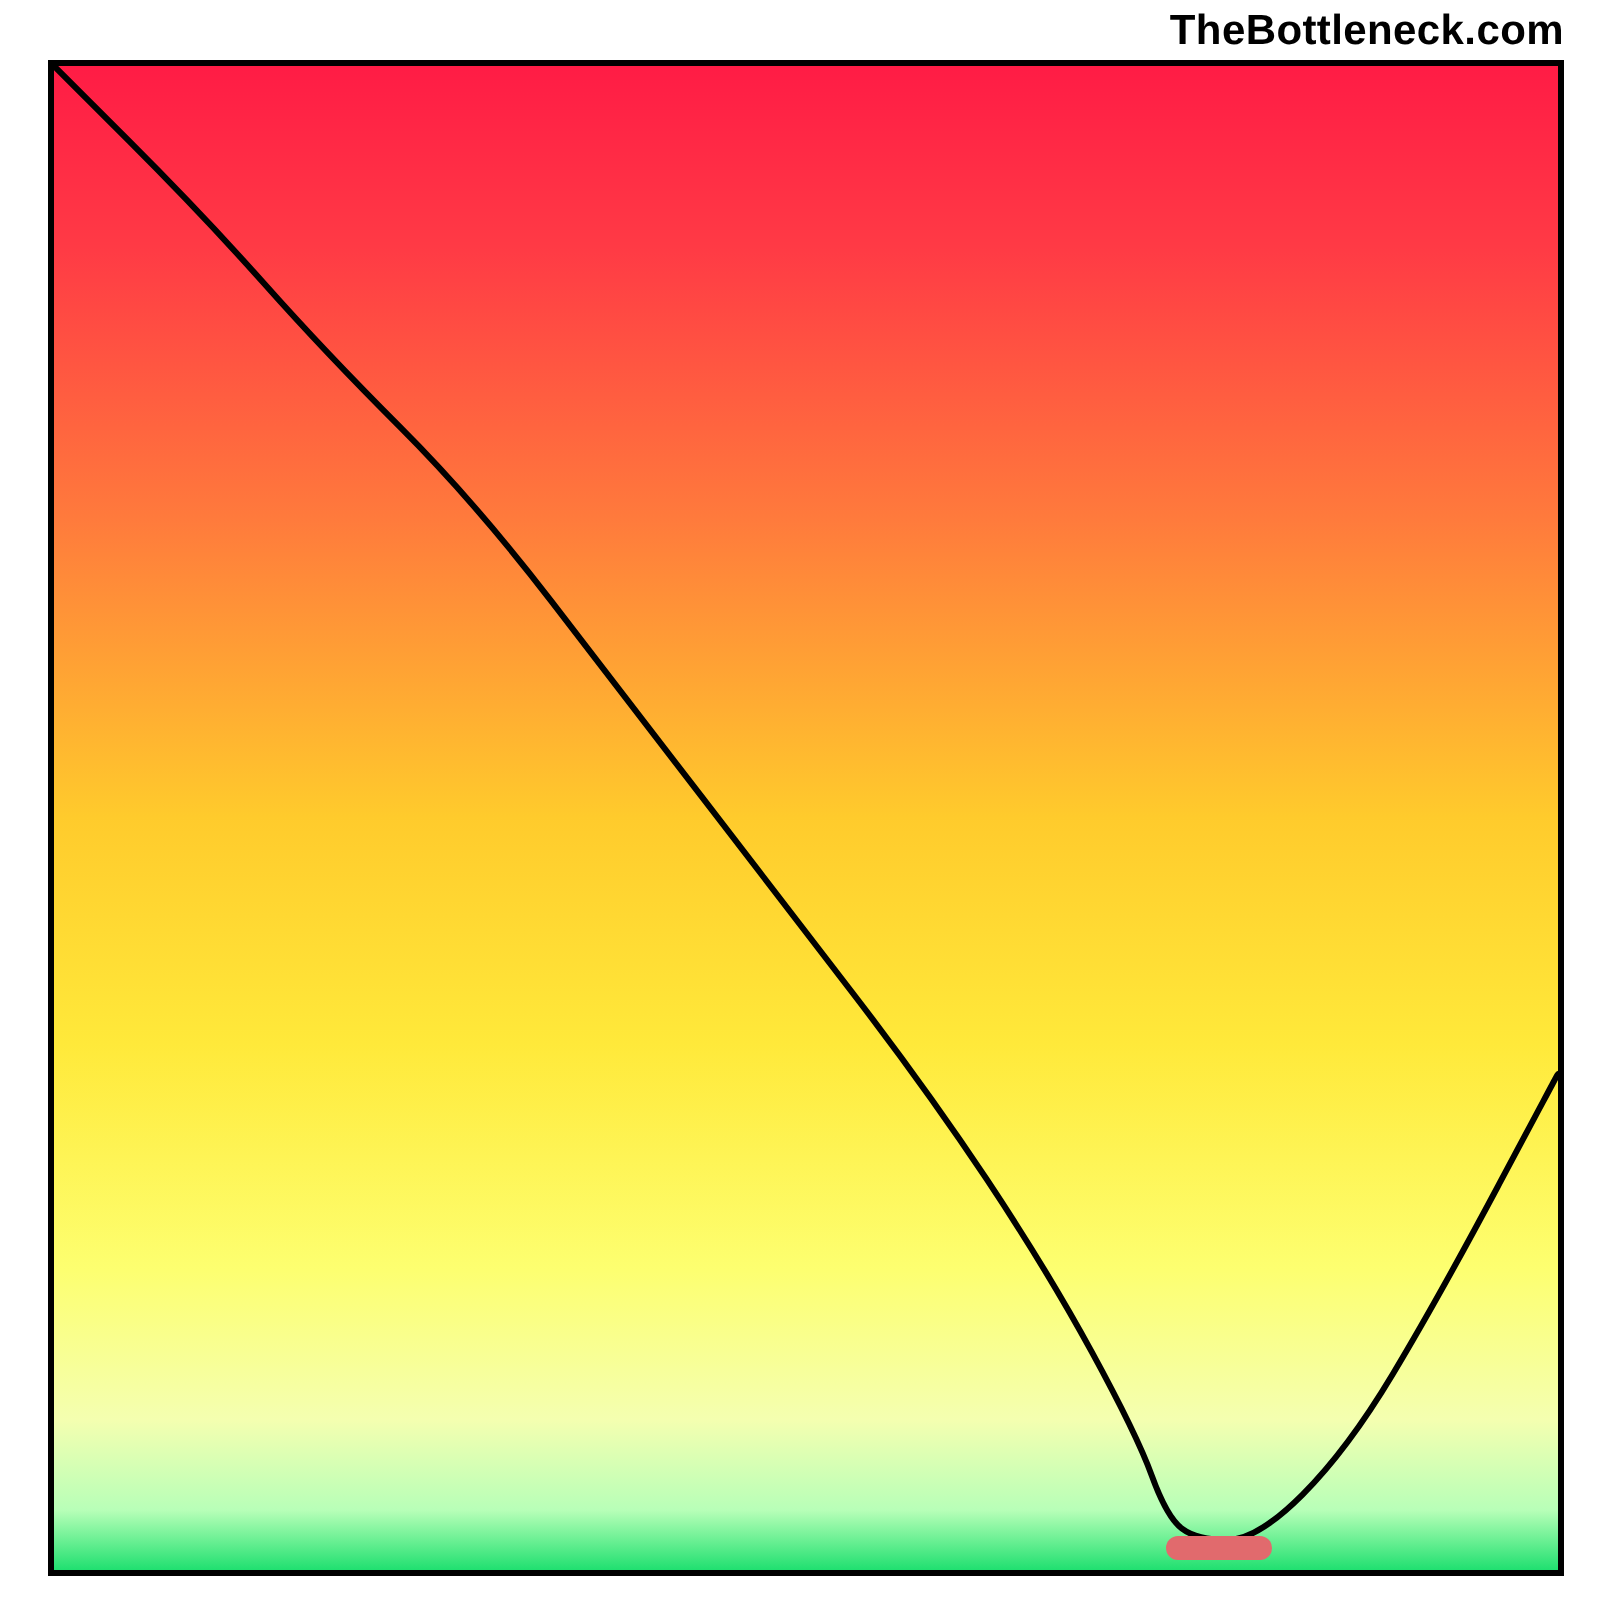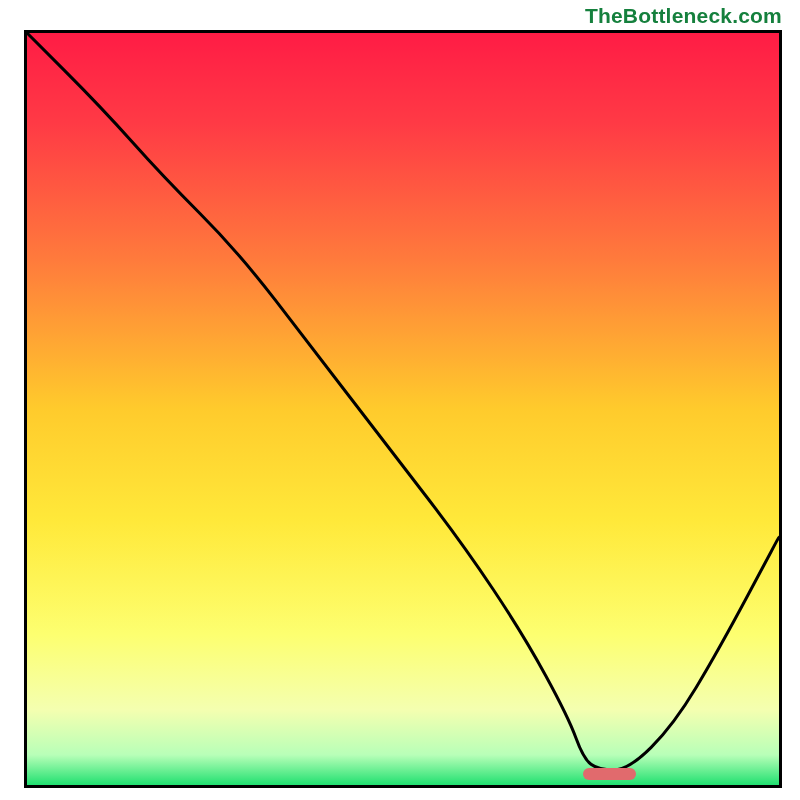--- a/index.html
+++ b/index.html
@@ -9,21 +9,21 @@
     background: #fff;
     position: relative;
     font-family: Arial, sans-serif;
   }
   .watermark {
     position: absolute;
     top: 4px;
     right: 18px;
     font-size: 21px;
     font-weight: bold;
-    color: #15803d;
+    color: #000000;
     letter-spacing: 0.2px;
   }
   .plot-frame {
     position: absolute;
     left: 24px;
     top: 30px;
     width: 758px;
     height: 758px;
     border: 3px solid #000;
     background: #fff;

